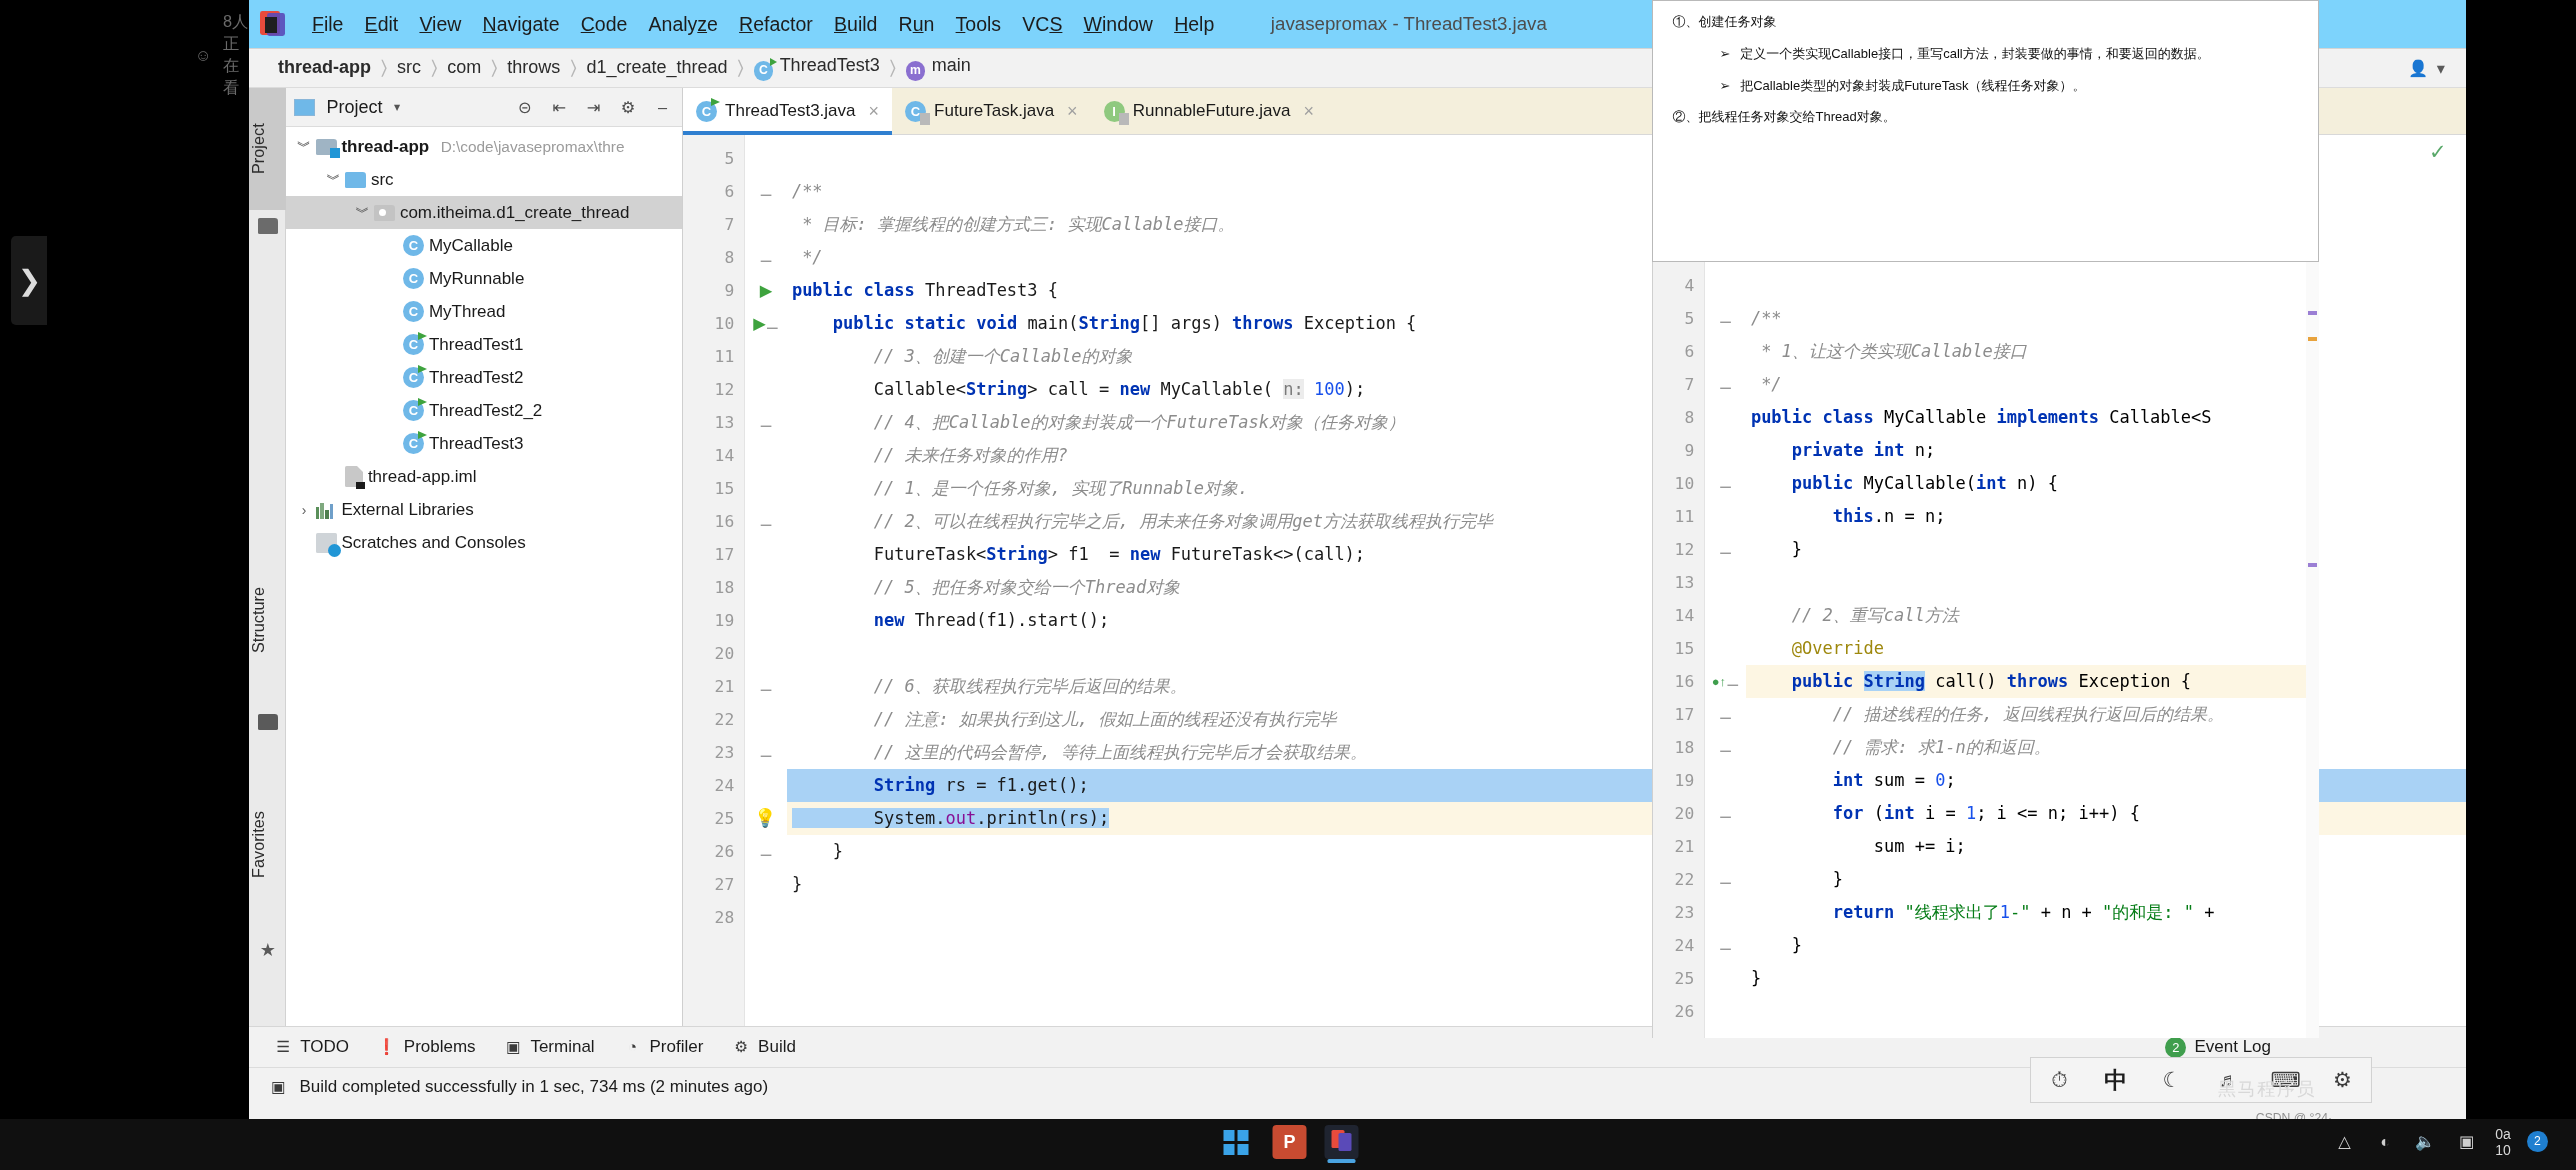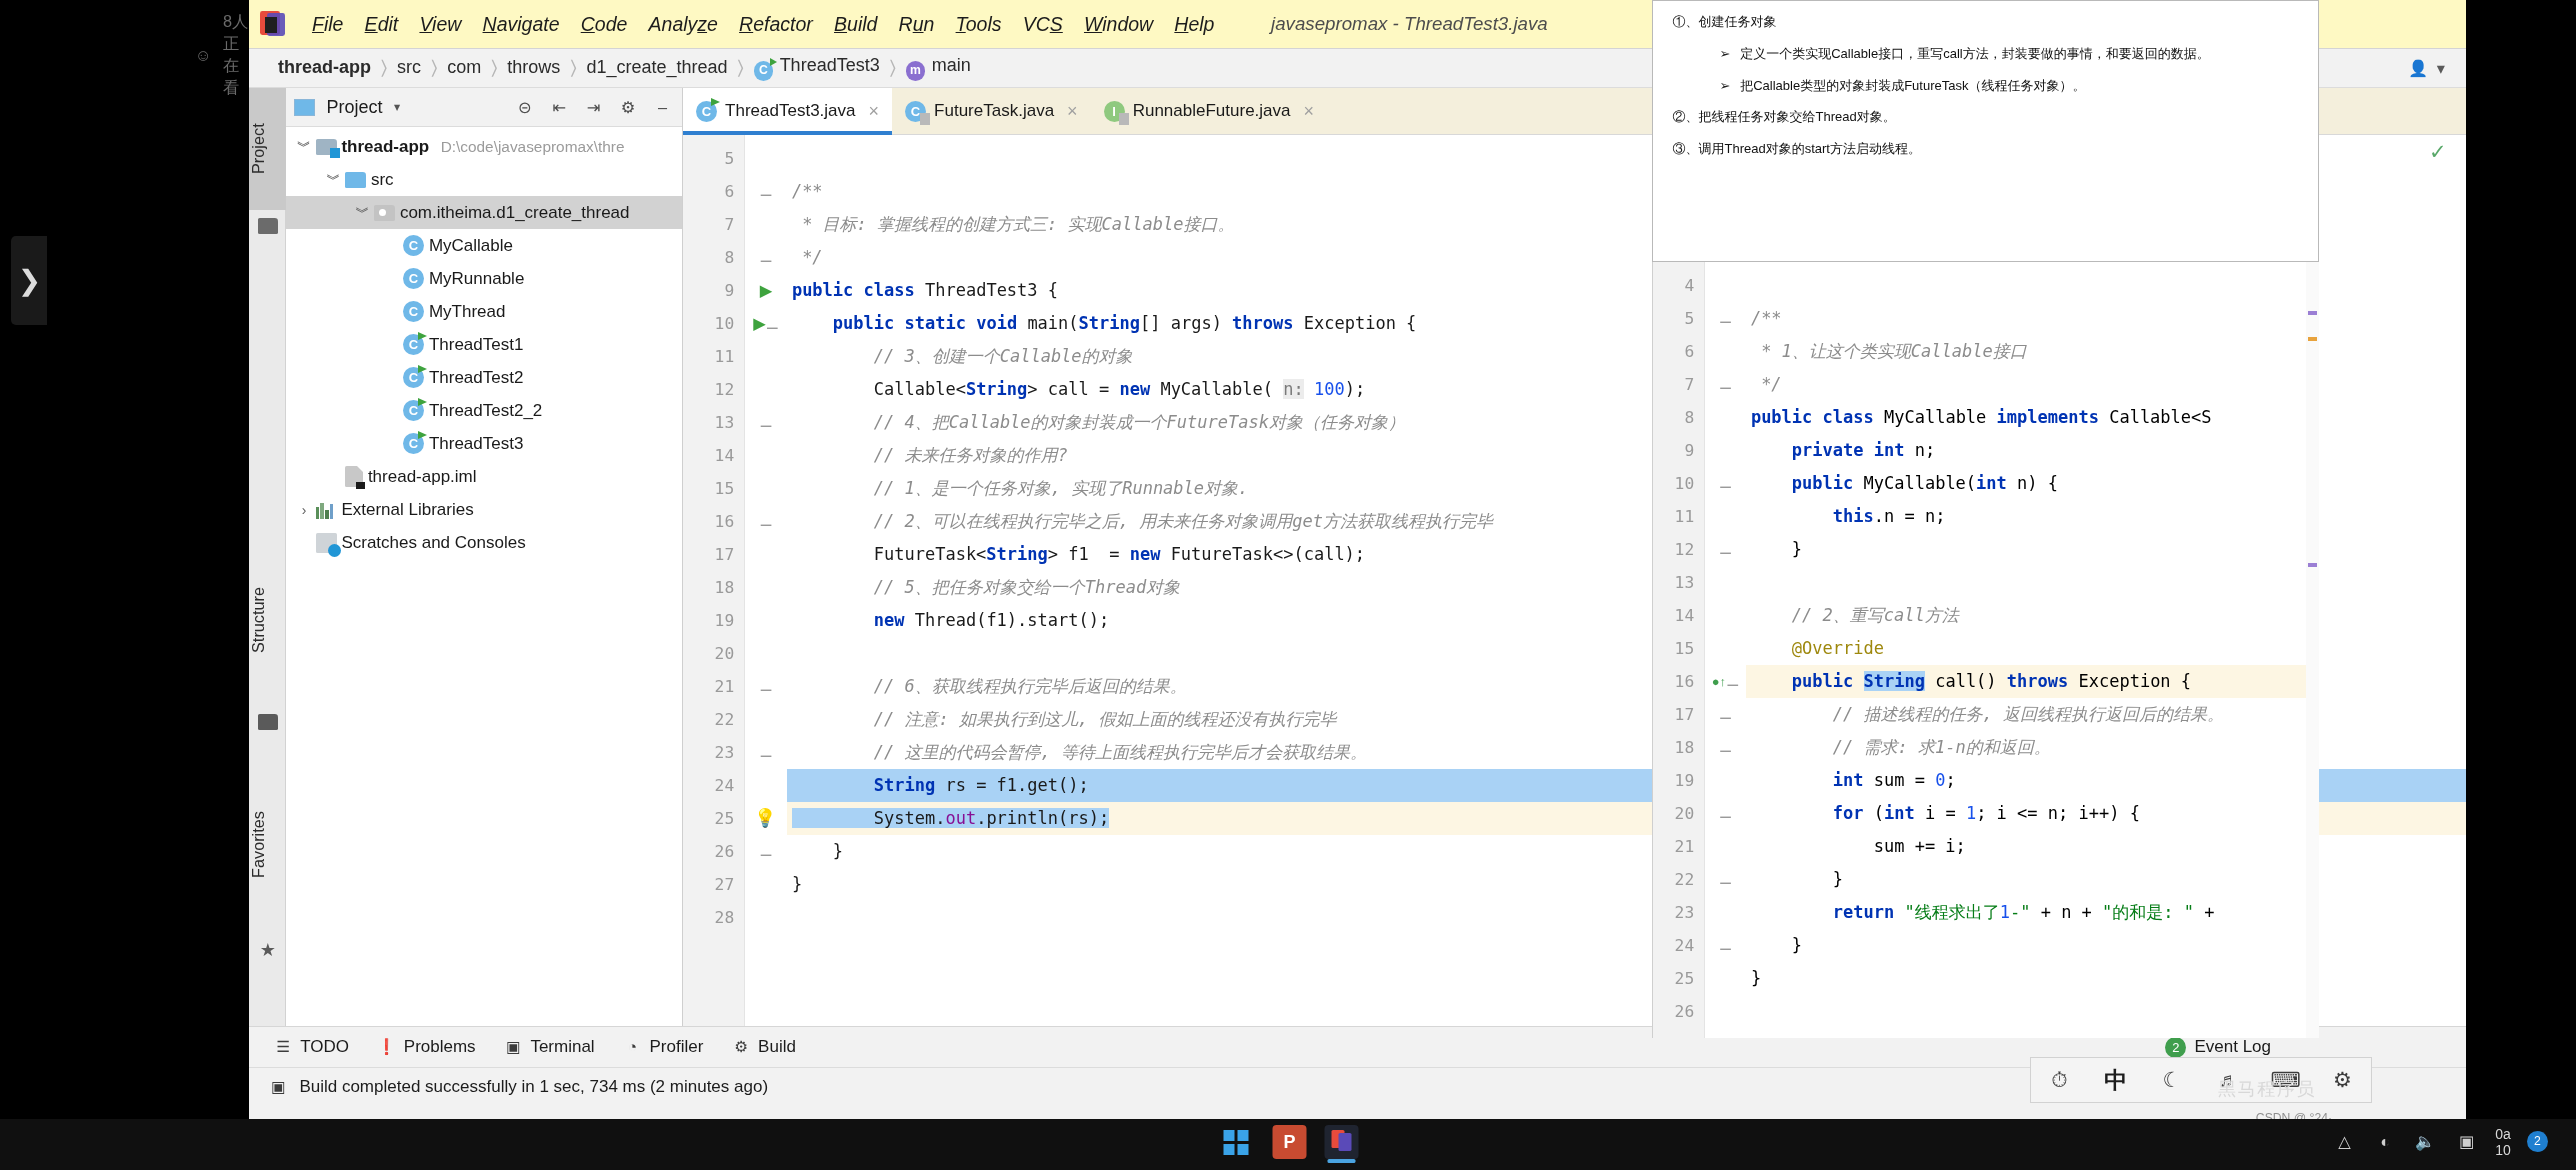--- a/index.html
+++ b/index.html
@@ -19,21 +19,21 @@
     color: #dcdcdc; font-size: 28px; line-height: 89px; text-align: center;
   }
 
   
   .ide {
     position: absolute; left: 249px; top: 0; width: 2217px; height: 1119px;
     background: #f2f2f2; color: #1a1a1a;
   }
 
   
-  .menubar { position: relative; height: 49px; background: #fef9c3; display: flex; align-items: center; padding-left: 9.8px; border-bottom: 0.8px solid #d4d4d4; font-style: italic; }
+  .menubar { position: relative; height: 49px; background: #7dd3fc; display: flex; align-items: center; padding-left: 9.8px; border-bottom: 0.8px solid #d4d4d4; }
   .app-logo { width: 28px; height: 28px; position: relative; margin-right: 14.6px; }
   .app-logo .sq1 { position: absolute; left: 1.6px; top: 0.8px; width: 19.5px; height: 24.4px; background: #e84b3c; border-radius: 2.4px; }
   .app-logo .sq2 { position: absolute; left: 8.1px; top: 3.3px; width: 18px; height: 23px; background: #5a4ab8; border-radius: 2.4px; opacity: .9; }
   .app-logo .sq3 { position: absolute; left: 6.5px; top: 6.5px; width: 11.4px; height: 16.3px; background: #1f1f1f; }
   .menu-item { font-size: 19.5px; padding: 3.3px 10.6px; color: #1c1c1c; white-space: nowrap; cursor: default; }
   .menu-item u { text-decoration: underline; }
   .win-title { margin-left: 46px; font-size: 18.7px; color: #4d4d4d; white-space: nowrap; }
 
   
   .breadcrumb { height: 39px; background: #f2f2f2; display: flex; align-items: center; padding-left: 29px; border-bottom: 0.8px solid #dcdcdc; }
@@ -450,21 +450,20 @@
       <span class="sb-right">25:32 (55 chars, 1 line break)</span>
     </div>
   </div>
 
   <div class="notes">
     <div id="notes">
         <div class="note-line">①、创建任务对象</div>
         <div class="note-line sub"><span class="arrow">➢</span>定义一个类实现Callable接口，重写call方法，封装要做的事情，和要返回的数据。</div>
         <div class="note-line sub"><span class="arrow">➢</span>把Callable类型的对象封装成FutureTask（线程任务对象）。</div>
         <div class="note-line">②、把线程任务对象交给Thread对象。</div>
-        <div class="note-line">③、调用Thread对象的start方法启动线程。</div>
       </div>
   </div>
 
   <div class="right-edit">
     <div class="gutter" id="r-gutter">
         <div>4</div>
         <div>5</div>
         <div>6</div>
         <div>7</div>
         <div>8</div>

